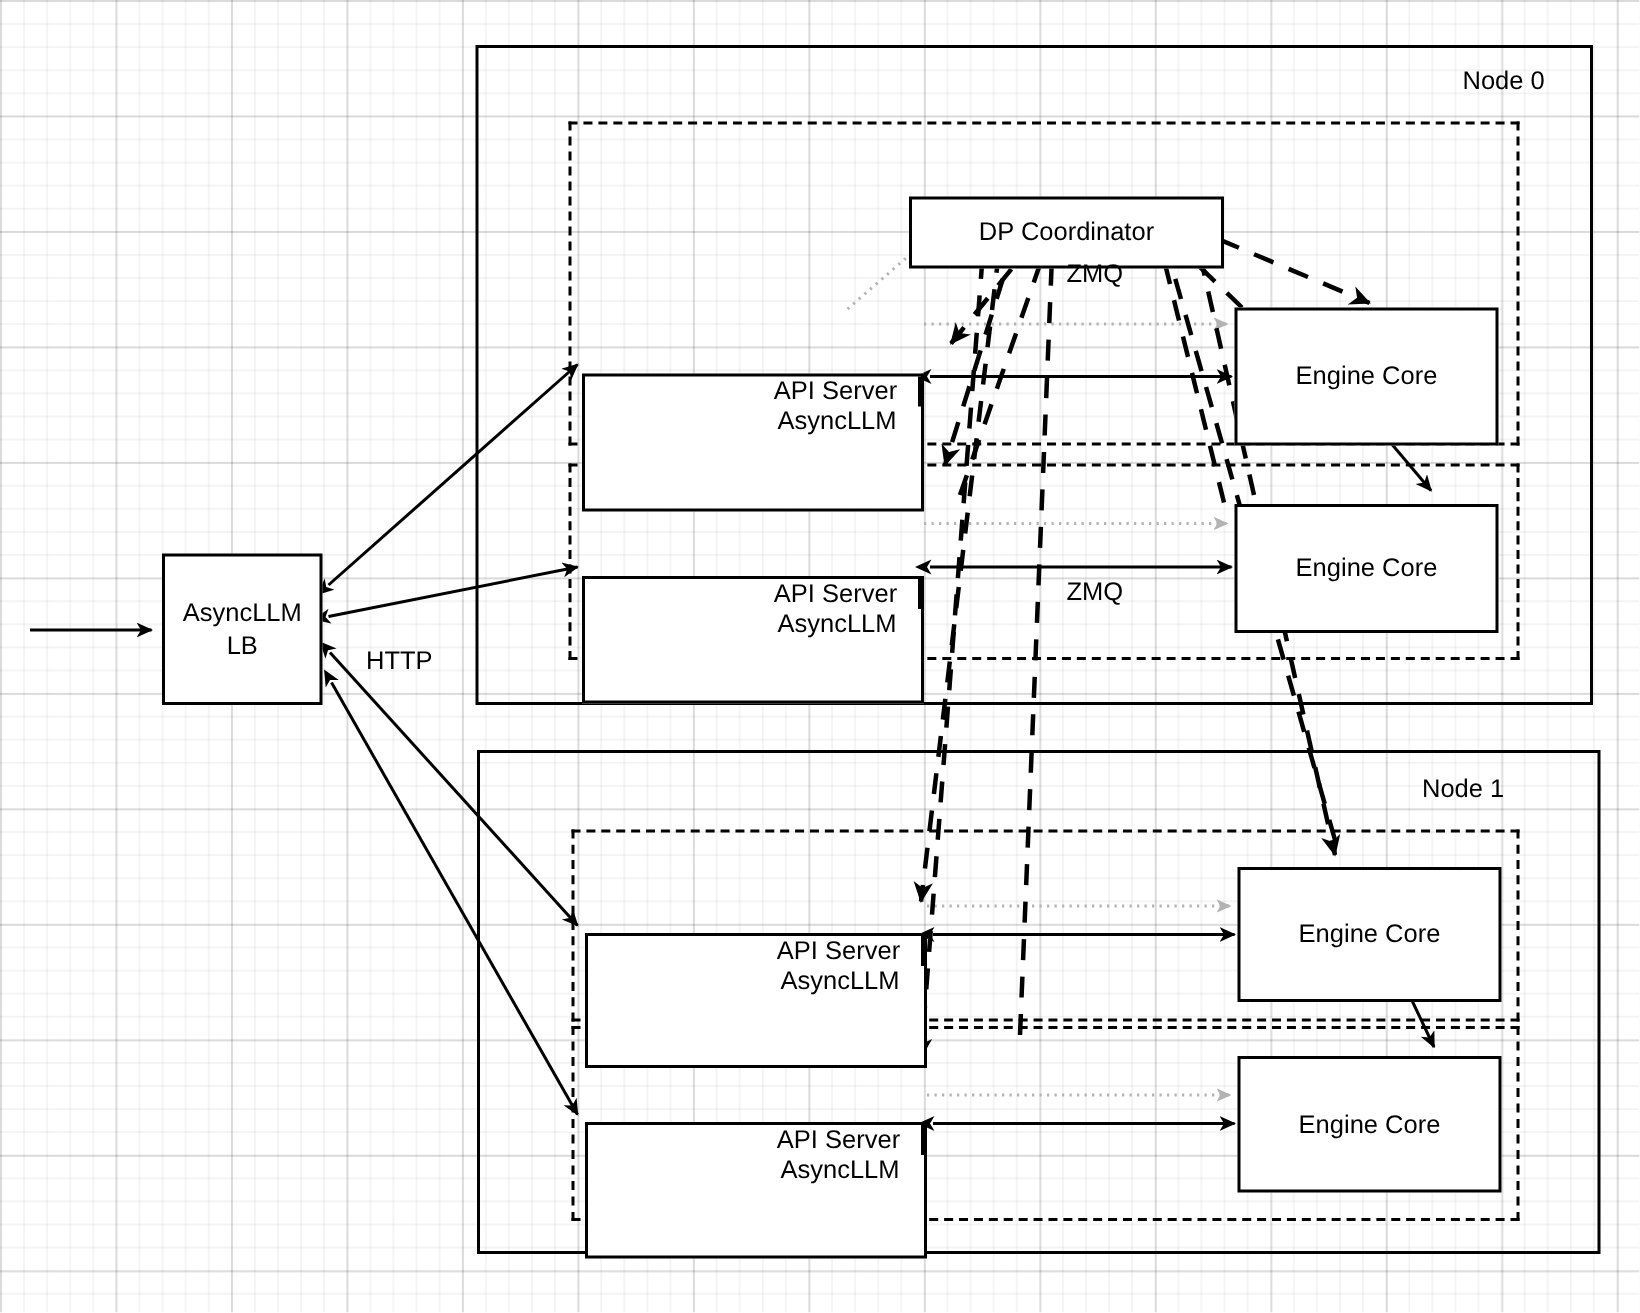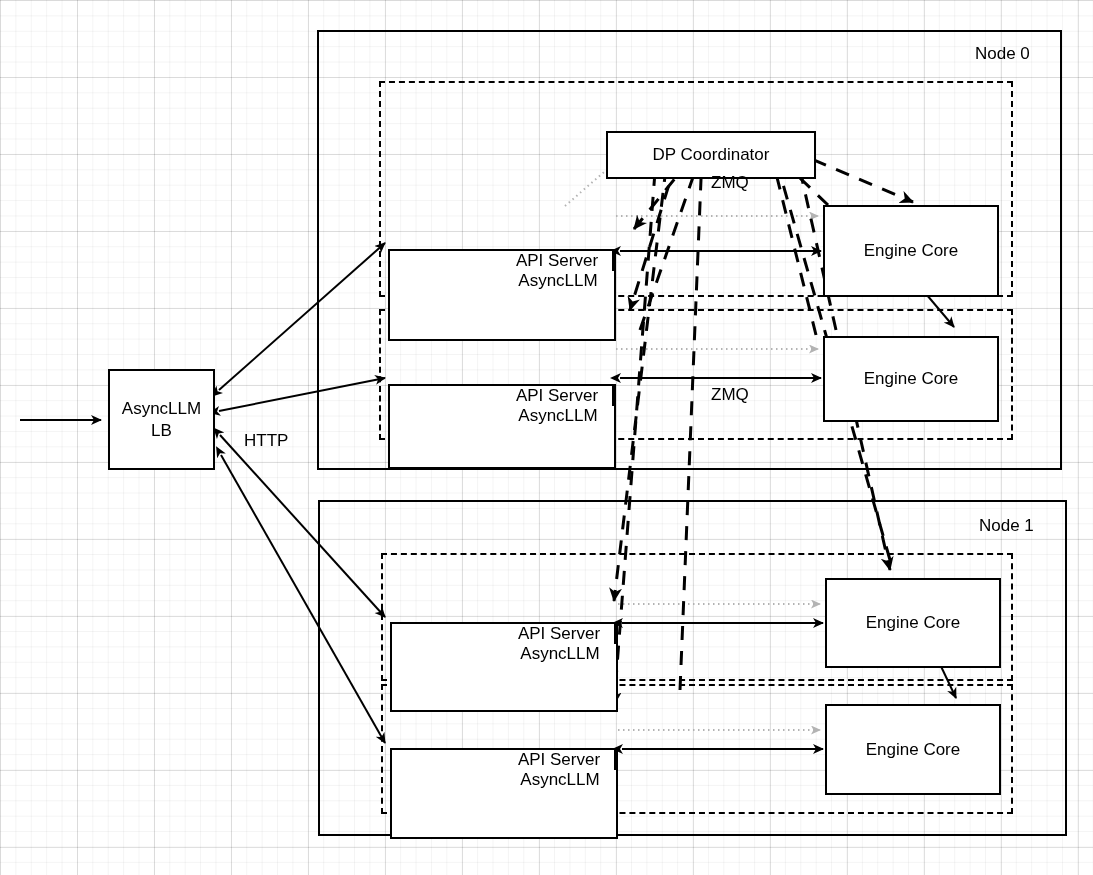--- a/index.html
+++ b/index.html
@@ -221,21 +221,21 @@
   <div class="edge-label" style="left:711px; top:173px;">ZMQ</div>
 
   <div class="unit-box" style="left:388px; top:340px; width:228px; height:85px;">
     <div class="unit-cell left" style="width:50%;">API Server</div>
     <div class="unit-cell" style="width:50%;">AsyncLLM</div>
   </div>
   <div class="plain-box" style="left:823px; top:336px; width:176px; height:86px;">Engine Core</div>
   <div class="edge-label" style="left:711px; top:385px;">ZMQ</div>
 
   <div class="node-frame" style="left:318px; top:500px; width:749px; height:336px;"></div>
-  <div class="node-label" style="left:979px; top:516px;">Node 1</div>
+  <div class="node-label" style="left:948px; top:516px;">Node 1</div>
 
   <div class="group-frame" style="left:381px; top:553px; width:632px; height:128px;"></div>
   <div class="group-frame" style="left:381px; top:684px; width:632px; height:130px;"></div>
 
   <div class="unit-box" style="left:390px; top:578px; width:228px; height:90px;">
     <div class="unit-cell left" style="width:50%;">API Server</div>
     <div class="unit-cell" style="width:50%;">AsyncLLM</div>
   </div>
   <div class="plain-box" style="left:825px; top:578px; width:176px; height:90px;">Engine Core</div>
 

